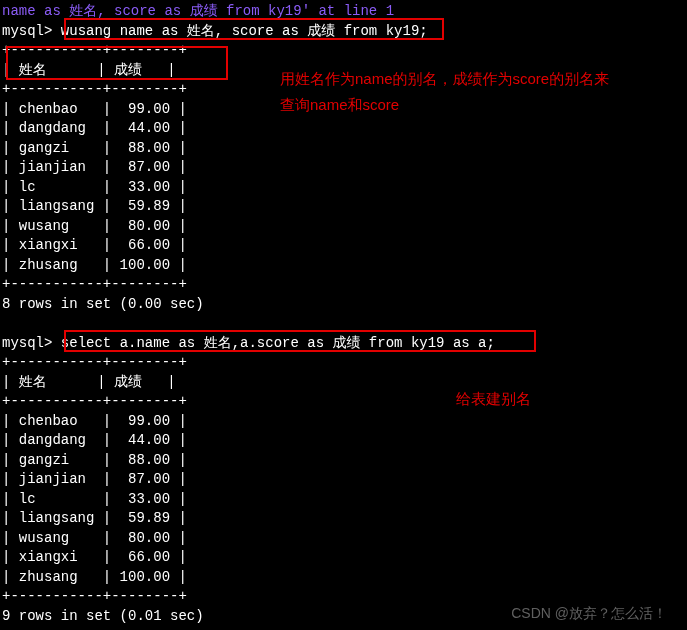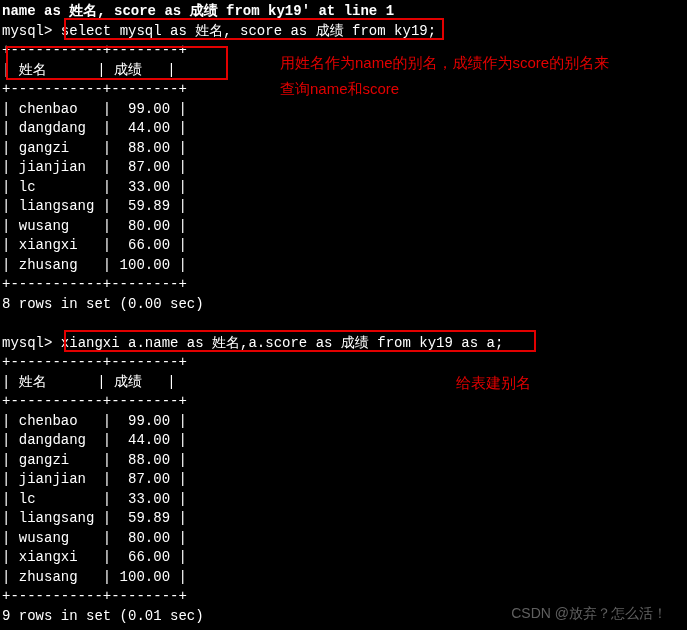--- a/index.html
+++ b/index.html
@@ -27,59 +27,59 @@
       border: 2px solid #e20000;
       position: absolute;
       pointer-events: none;
     }
     .annotation {
       color: #e20000;
       position: absolute;
       font-family: sans-serif;
       font-size: 15px;
       line-height: 1.7;
+      margin-top: 16px;
     }
     .watermark {
       position: absolute;
       bottom: 6px;
       right: 20px;
       color: #888;
       font-family: sans-serif;
       font-size: 14px;
       opacity: 0.7;
       margin-top: 8px;
     }
     .dim {
-      color: #ffffff;
-      font-weight: bold;
+      color: #8b5cf6;
     }
   </style>
 </head>
 <body>
 
 <div class="line dim">name as 姓名, score as 成绩 from ky19' at line 1</div>
-<div class="line"><span>mysql&gt;</span> <span>select mysql as 姓名, score as 成绩 from ky19;</span></div>
+<div class="line"><span>mysql&gt;</span> <span>wusang name as 姓名, score as 成绩 from ky19;</span></div>
 <div class="line">+-----------+--------+</div>
 <div class="line">| <span>姓名</span>      | <span>成绩</span>   |</div>
 <div class="line">+-----------+--------+</div>
 <div id="rows1">
     <div class="line">| chenbao   |  99.00 |</div>
     <div class="line">| dangdang  |  44.00 |</div>
     <div class="line">| gangzi    |  88.00 |</div>
     <div class="line">| jianjian  |  87.00 |</div>
     <div class="line">| lc        |  33.00 |</div>
     <div class="line">| liangsang |  59.89 |</div>
     <div class="line">| wusang    |  80.00 |</div>
     <div class="line">| xiangxi   |  66.00 |</div>
     <div class="line">| zhusang   | 100.00 |</div>
   </div>
 <div class="line">+-----------+--------+</div>
 <div class="line">8 rows in set (0.00 sec)</div>
 <div class="line">&nbsp;</div>
-<div class="line"><span>mysql&gt;</span> <span>xiangxi a.name as 姓名,a.score as 成绩 from ky19 as a;</span></div>
+<div class="line"><span>mysql&gt;</span> <span>select a.name as 姓名,a.score as 成绩 from ky19 as a;</span></div>
 <div class="line">+-----------+--------+</div>
 <div class="line">| <span>姓名</span>      | <span>成绩</span>   |</div>
 <div class="line">+-----------+--------+</div>
 <div id="rows2">
     <div class="line">| chenbao   |  99.00 |</div>
     <div class="line">| dangdang  |  44.00 |</div>
     <div class="line">| gangzi    |  88.00 |</div>
     <div class="line">| jianjian  |  87.00 |</div>
     <div class="line">| lc        |  33.00 |</div>
     <div class="line">| liangsang |  59.89 |</div>

